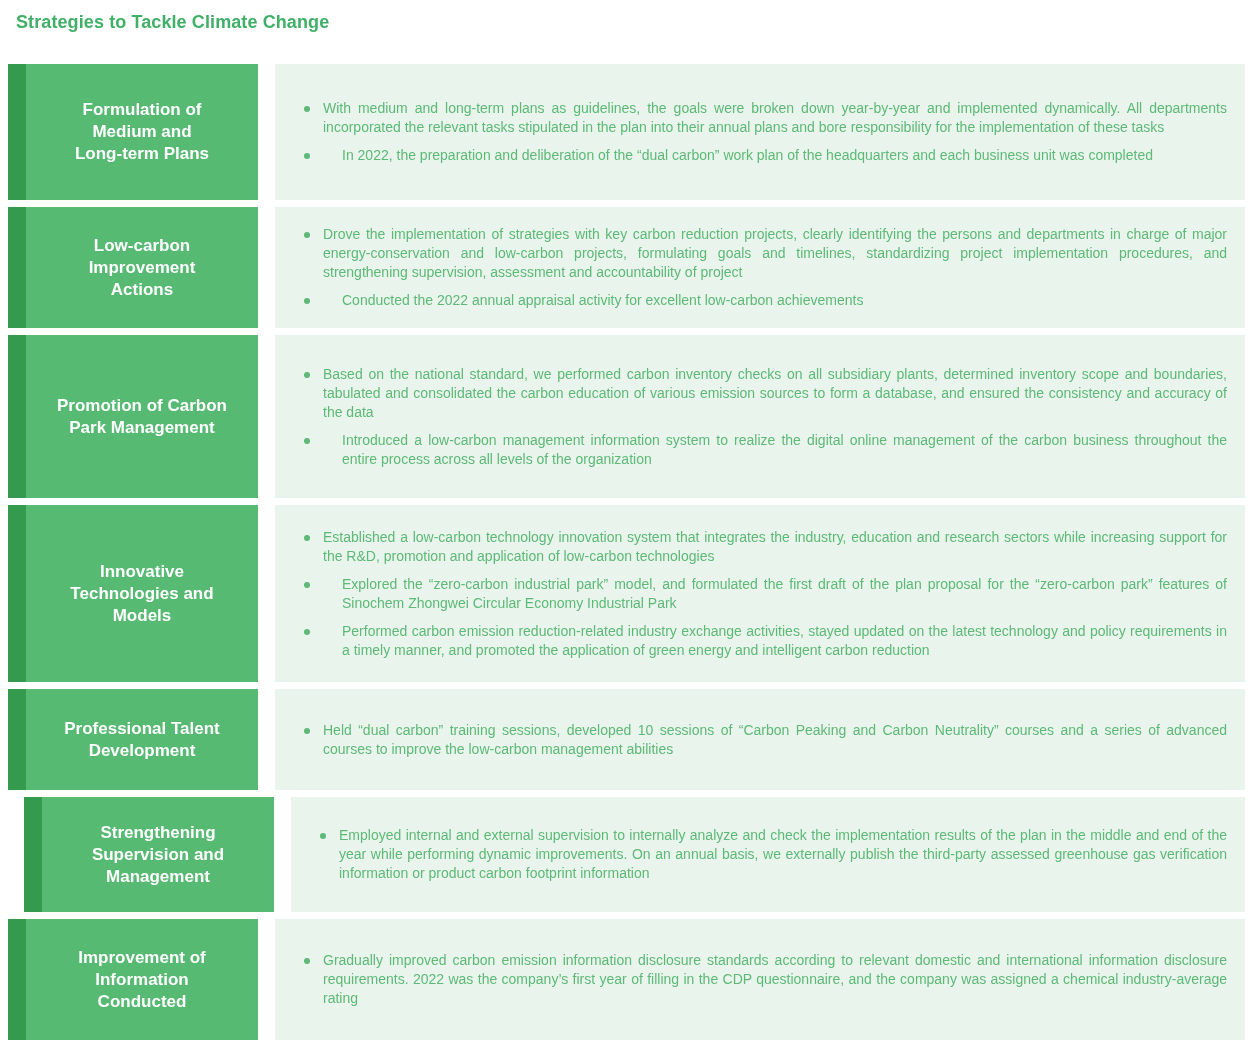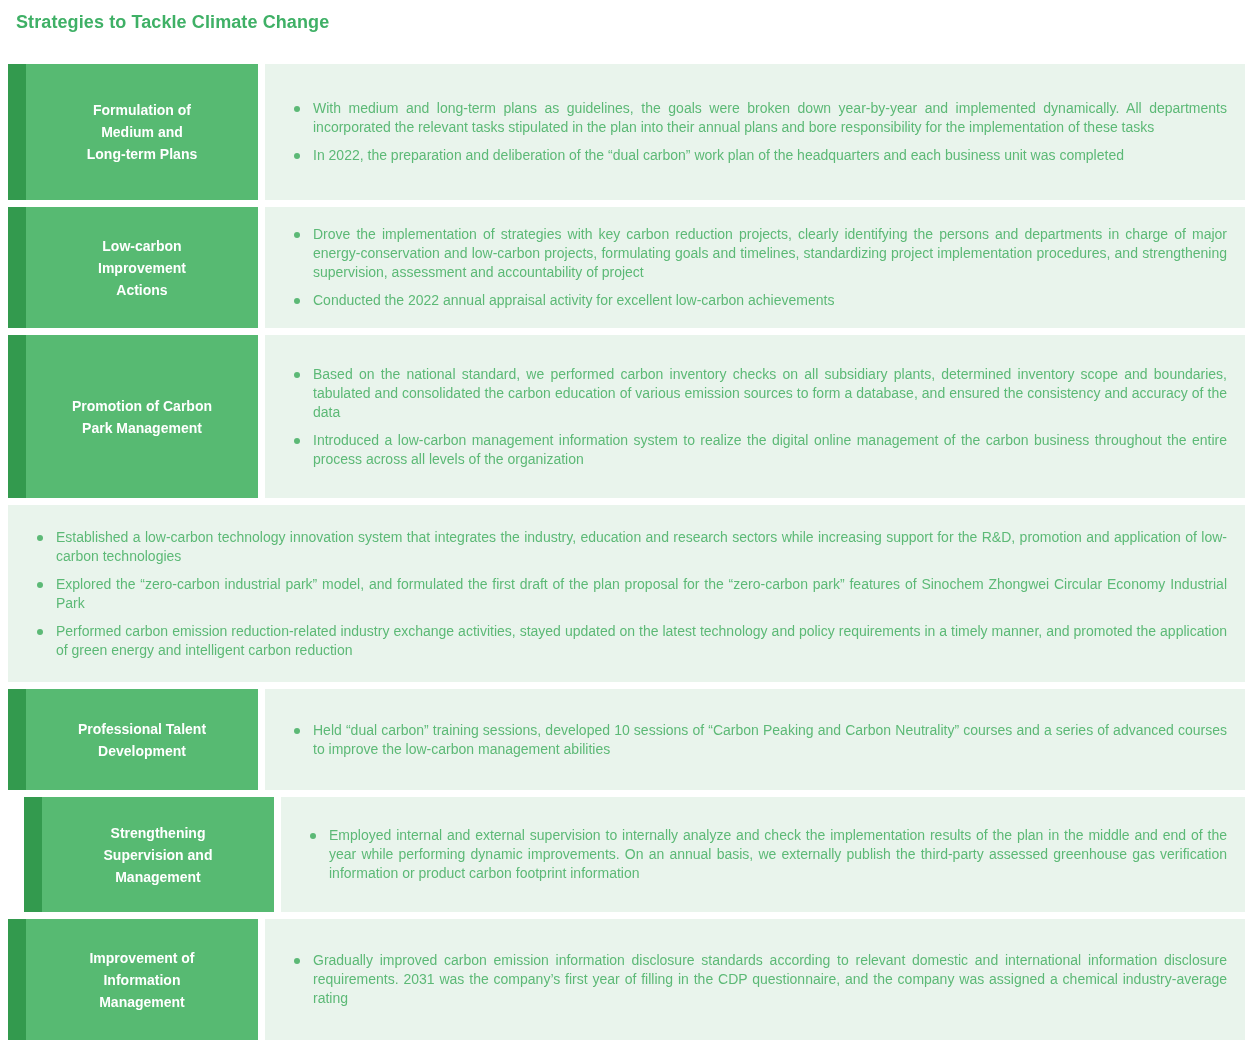--- a/index.html
+++ b/index.html
@@ -49,42 +49,43 @@
     flex: none;
     background: #339a4e;
   }
   .label-text {
     flex: 1;
     display: flex;
     align-items: center;
     justify-content: center;
     text-align: center;
     color: #ffffff;
-    font-size: 14px;
+    font-size: 17px;
     font-weight: bold;
     line-height: 22px;
     white-space: pre-line;
     padding: 8px 10px;
   }
   .content-cell {
     flex: 1;
     background: #e9f4ec;
     display: flex;
     align-items: center;
     box-sizing: border-box;
     padding: 9px 18px 9px 20px;
+    margin-left: 10px;
   }
   ul.bullets {
     list-style: none;
     margin: 0;
     padding: 0;
     width: 100%;
   }
   li.bullet { display: flex; }
-  li.bullet + li.bullet { margin-top: 9px; }
+  li.bullet + li.bullet { margin-top: 9px; gap: 19px; }
   .bullet-dot {
     width: 6px;
     height: 6px;
     border-radius: 50%;
     background: #5cb976;
     flex: none;
     margin: 7px 13px 0 9px;
   }
   .bullet-text {
     flex: 1;
@@ -161,20 +162,26 @@
 
   <li class="bullet">
     <span class="bullet-dot"></span>
     <span class="bullet-text">Introduced a low-carbon management information system to realize the digital online management of the carbon business throughout the entire process across all levels of the organization</span>
   </li>
 </ul>
     </div>
   </div>
 
   <div class="strategy-row">
+    <div class="label-cell">
+      <div class="label-strip"></div>
+      <div class="label-text">Innovative
+Technologies and
+Models</div>
+    </div>
     <div class="content-cell">
       <ul class="bullets">
   <li class="bullet">
     <span class="bullet-dot"></span>
     <span class="bullet-text">Established a low-carbon technology innovation system that integrates the industry, education and research sectors while increasing support for the R&amp;D, promotion and application of low-carbon technologies</span>
   </li>
 
   <li class="bullet">
     <span class="bullet-dot"></span>
     <span class="bullet-text">Explored the “zero-carbon industrial park” model, and formulated the first draft of the plan proposal for the “zero-carbon park” features of Sinochem Zhongwei Circular Economy Industrial Park</span>
@@ -220,25 +227,25 @@
   </li>
 </ul>
     </div>
   </div>
 
   <div class="strategy-row">
     <div class="label-cell">
       <div class="label-strip"></div>
       <div class="label-text">Improvement of
 Information
-Management</div>
-    </div>
-    <div class="content-cell">
-      <ul class="bullets">
-  <li class="bullet">
-    <span class="bullet-dot"></span>
-    <span class="bullet-text">Gradually improved carbon emission information disclosure standards according to relevant domestic and international information disclosure requirements. 2031 was the company’s first year of filling in the CDP questionnaire, and the company was assigned a chemical industry-average rating</span>
+Conducted</div>
+    </div>
+    <div class="content-cell">
+      <ul class="bullets">
+  <li class="bullet">
+    <span class="bullet-dot"></span>
+    <span class="bullet-text">Gradually improved carbon emission information disclosure standards according to relevant domestic and international information disclosure requirements. 2022 was the company’s first year of filling in the CDP questionnaire, and the company was assigned a chemical industry-average rating</span>
   </li>
 </ul>
     </div>
   </div>
 </div>
 </div>
 
 </body></html>

